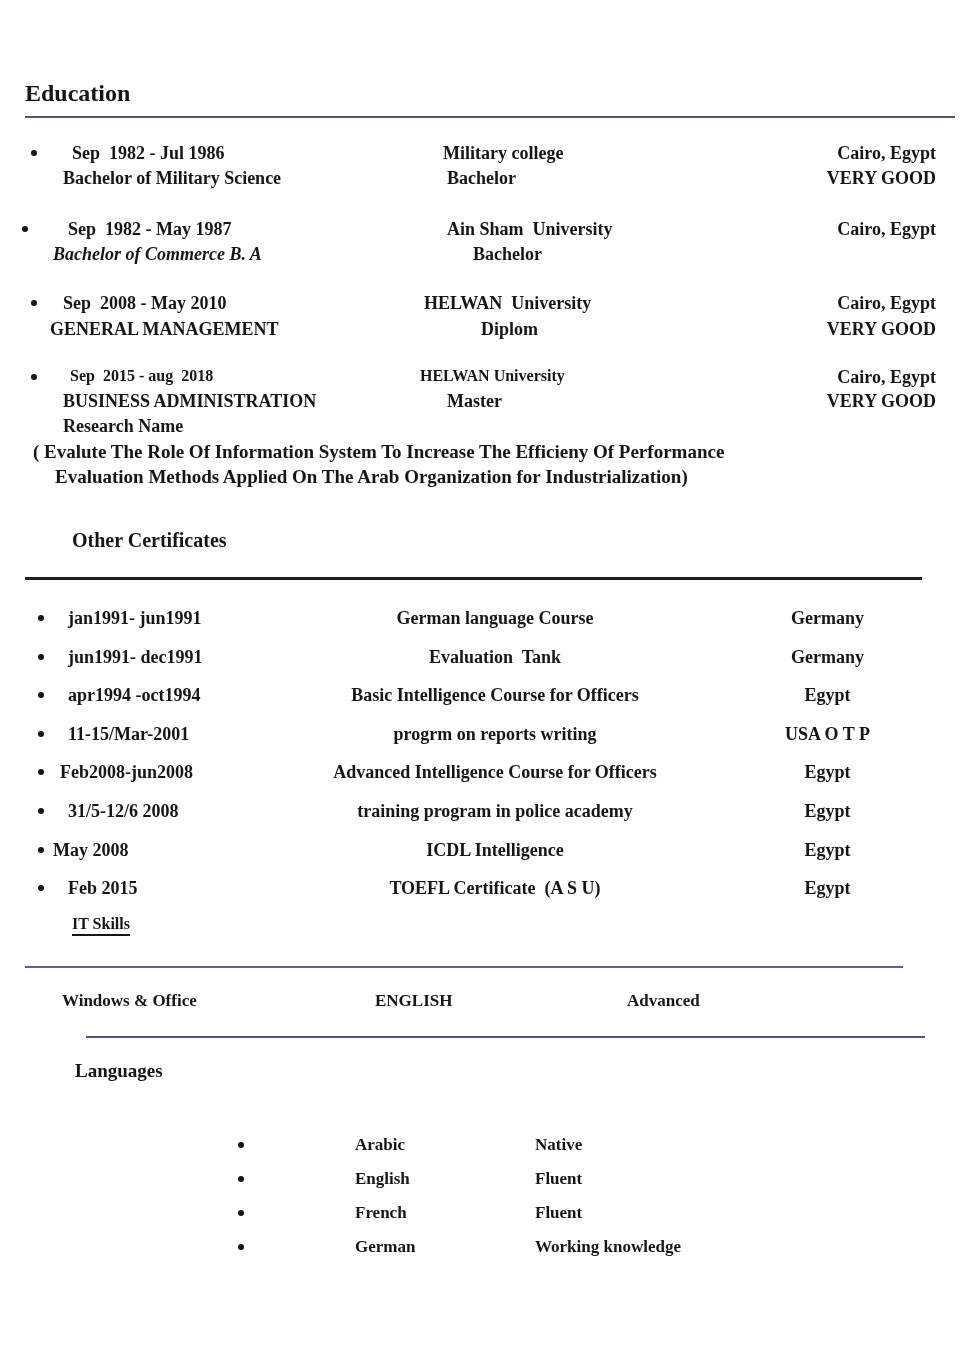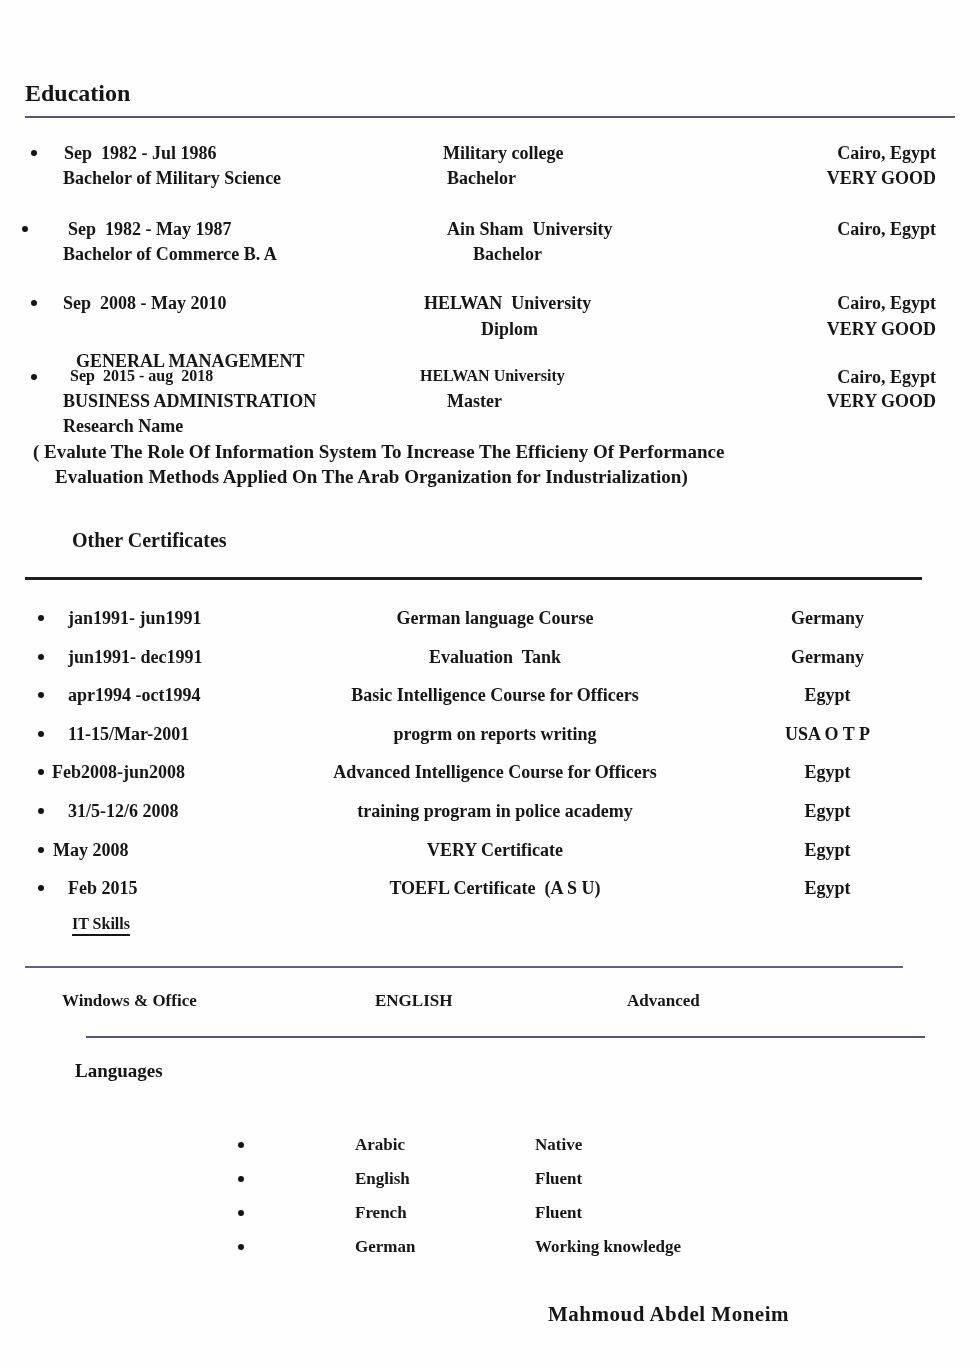--- a/index.html
+++ b/index.html
@@ -35,50 +35,50 @@
 </head>
 <body>
 
 <div class="page">
 
   <h2 class="h" id="edu-h">Education</h2>
   <div class="rule" style="top:116px;left:25px;width:930px;"></div>
 
   <div class="row" style="top:142px;">
     <span class="bullet" style="left:31px;"></span>
-    <span class="t" style="left:64px;">Sep  1982 - Jul 1986</span>
+    <span class="t" style="left:72px;">Sep  1982 - Jul 1986</span>
     <span class="t" style="left:443px;">Military college</span>
     <span class="t c3">Cairo, Egypt</span>
   </div>
   <div class="row" style="top:167px;">
     <span class="t" style="left:63px;">Bachelor of Military Science</span>
     <span class="t" style="left:447px;">Bachelor</span>
     <span class="t c3">VERY GOOD</span>
   </div>
 
   <div class="row" style="top:218px;">
     <span class="bullet" style="left:22px;"></span>
     <span class="t" style="left:68px;">Sep  1982 - May 1987</span>
     <span class="t" style="left:447px;">Ain Sham  University</span>
     <span class="t c3">Cairo, Egypt</span>
   </div>
   <div class="row" style="top:243px;">
-    <span class="t" style="left:63px;">Bachelor of Commerce B. A</span>
+    <span class="t" style="left:53px;font-style:italic;">Bachelor of Commerce B. A</span>
     <span class="t" style="left:473px;">Bachelor</span>
     <span class="t c3"></span>
   </div>
 
   <div class="row" style="top:292px;">
     <span class="bullet" style="left:31px;"></span>
     <span class="t" style="left:63px;">Sep  2008 - May 2010</span>
     <span class="t" style="left:424px;">HELWAN  University</span>
     <span class="t c3">Cairo, Egypt</span>
   </div>
   <div class="row" style="top:318px;">
-    <span class="t" style="left:76px;margin-top:32px;">GENERAL MANAGEMENT</span>
+    <span class="t" style="left:50px;">GENERAL MANAGEMENT</span>
     <span class="t" style="left:465px;margin-left:16px;">Diplom</span>
     <span class="t c3">VERY GOOD</span>
   </div>
 
   <div class="row" style="top:366px;">
     <span class="bullet" style="left:31px;"></span>
     <span class="t sm" style="left:70px;">Sep  2015 - aug  2018</span>
     <span class="t sm" style="left:420px;">HELWAN University</span>
     <span class="t c3">Cairo, Egypt</span>
   </div>
@@ -119,34 +119,34 @@
     <span class="t ck">Egypt</span>
   </div>
   <div class="crow" style="top:723px;">
     <span class="bullet" style="left:38px;"></span>
     <span class="t" style="left:68px;">11-15/Mar-2001</span>
     <span class="t cc">progrm on reports writing</span>
     <span class="t ck">USA O T P</span>
   </div>
   <div class="crow" style="top:761px;">
     <span class="bullet" style="left:38px;"></span>
-    <span class="t" style="left:52px;">Feb2008-jun2008</span>
+    <span class="t" style="left:60px;">Feb2008-jun2008</span>
     <span class="t cc">Advanced Intelligence Course for Officers</span>
     <span class="t ck">Egypt</span>
   </div>
   <div class="crow" style="top:800px;">
     <span class="bullet" style="left:38px;"></span>
     <span class="t" style="left:68px;">31/5-12/6 2008</span>
     <span class="t cc">training program in police academy</span>
     <span class="t ck">Egypt</span>
   </div>
   <div class="crow" style="top:839px;">
     <span class="bullet" style="left:38px;"></span>
     <span class="t" style="left:53px;">May 2008</span>
-    <span class="t cc">VERY Certificate</span>
+    <span class="t cc">ICDL Intelligence</span>
     <span class="t ck">Egypt</span>
   </div>
   <div class="crow" style="top:877px;">
     <span class="bullet" style="left:38px;"></span>
     <span class="t" style="left:68px;">Feb 2015</span>
     <span class="t cc">TOEFL Certificate  (A S U)</span>
     <span class="t ck">Egypt</span>
   </div>
 
   <h2 class="h" id="it-h">IT Skills</h2>
@@ -175,15 +175,14 @@
     <span class="bullet" style="left:238px;"></span>
     <span class="t" style="left:355px;">French</span>
     <span class="t" style="left:535px;">Fluent</span>
   </div>
   <div class="lrow" style="top:1236px;">
     <span class="bullet" style="left:238px;"></span>
     <span class="t" style="left:355px;">German</span>
     <span class="t" style="left:535px;">Working knowledge</span>
   </div>
 
-  <div id="signature" class="t">Mahmoud Abdel Moneim</div>
 
 </div>
 
 </body></html>

